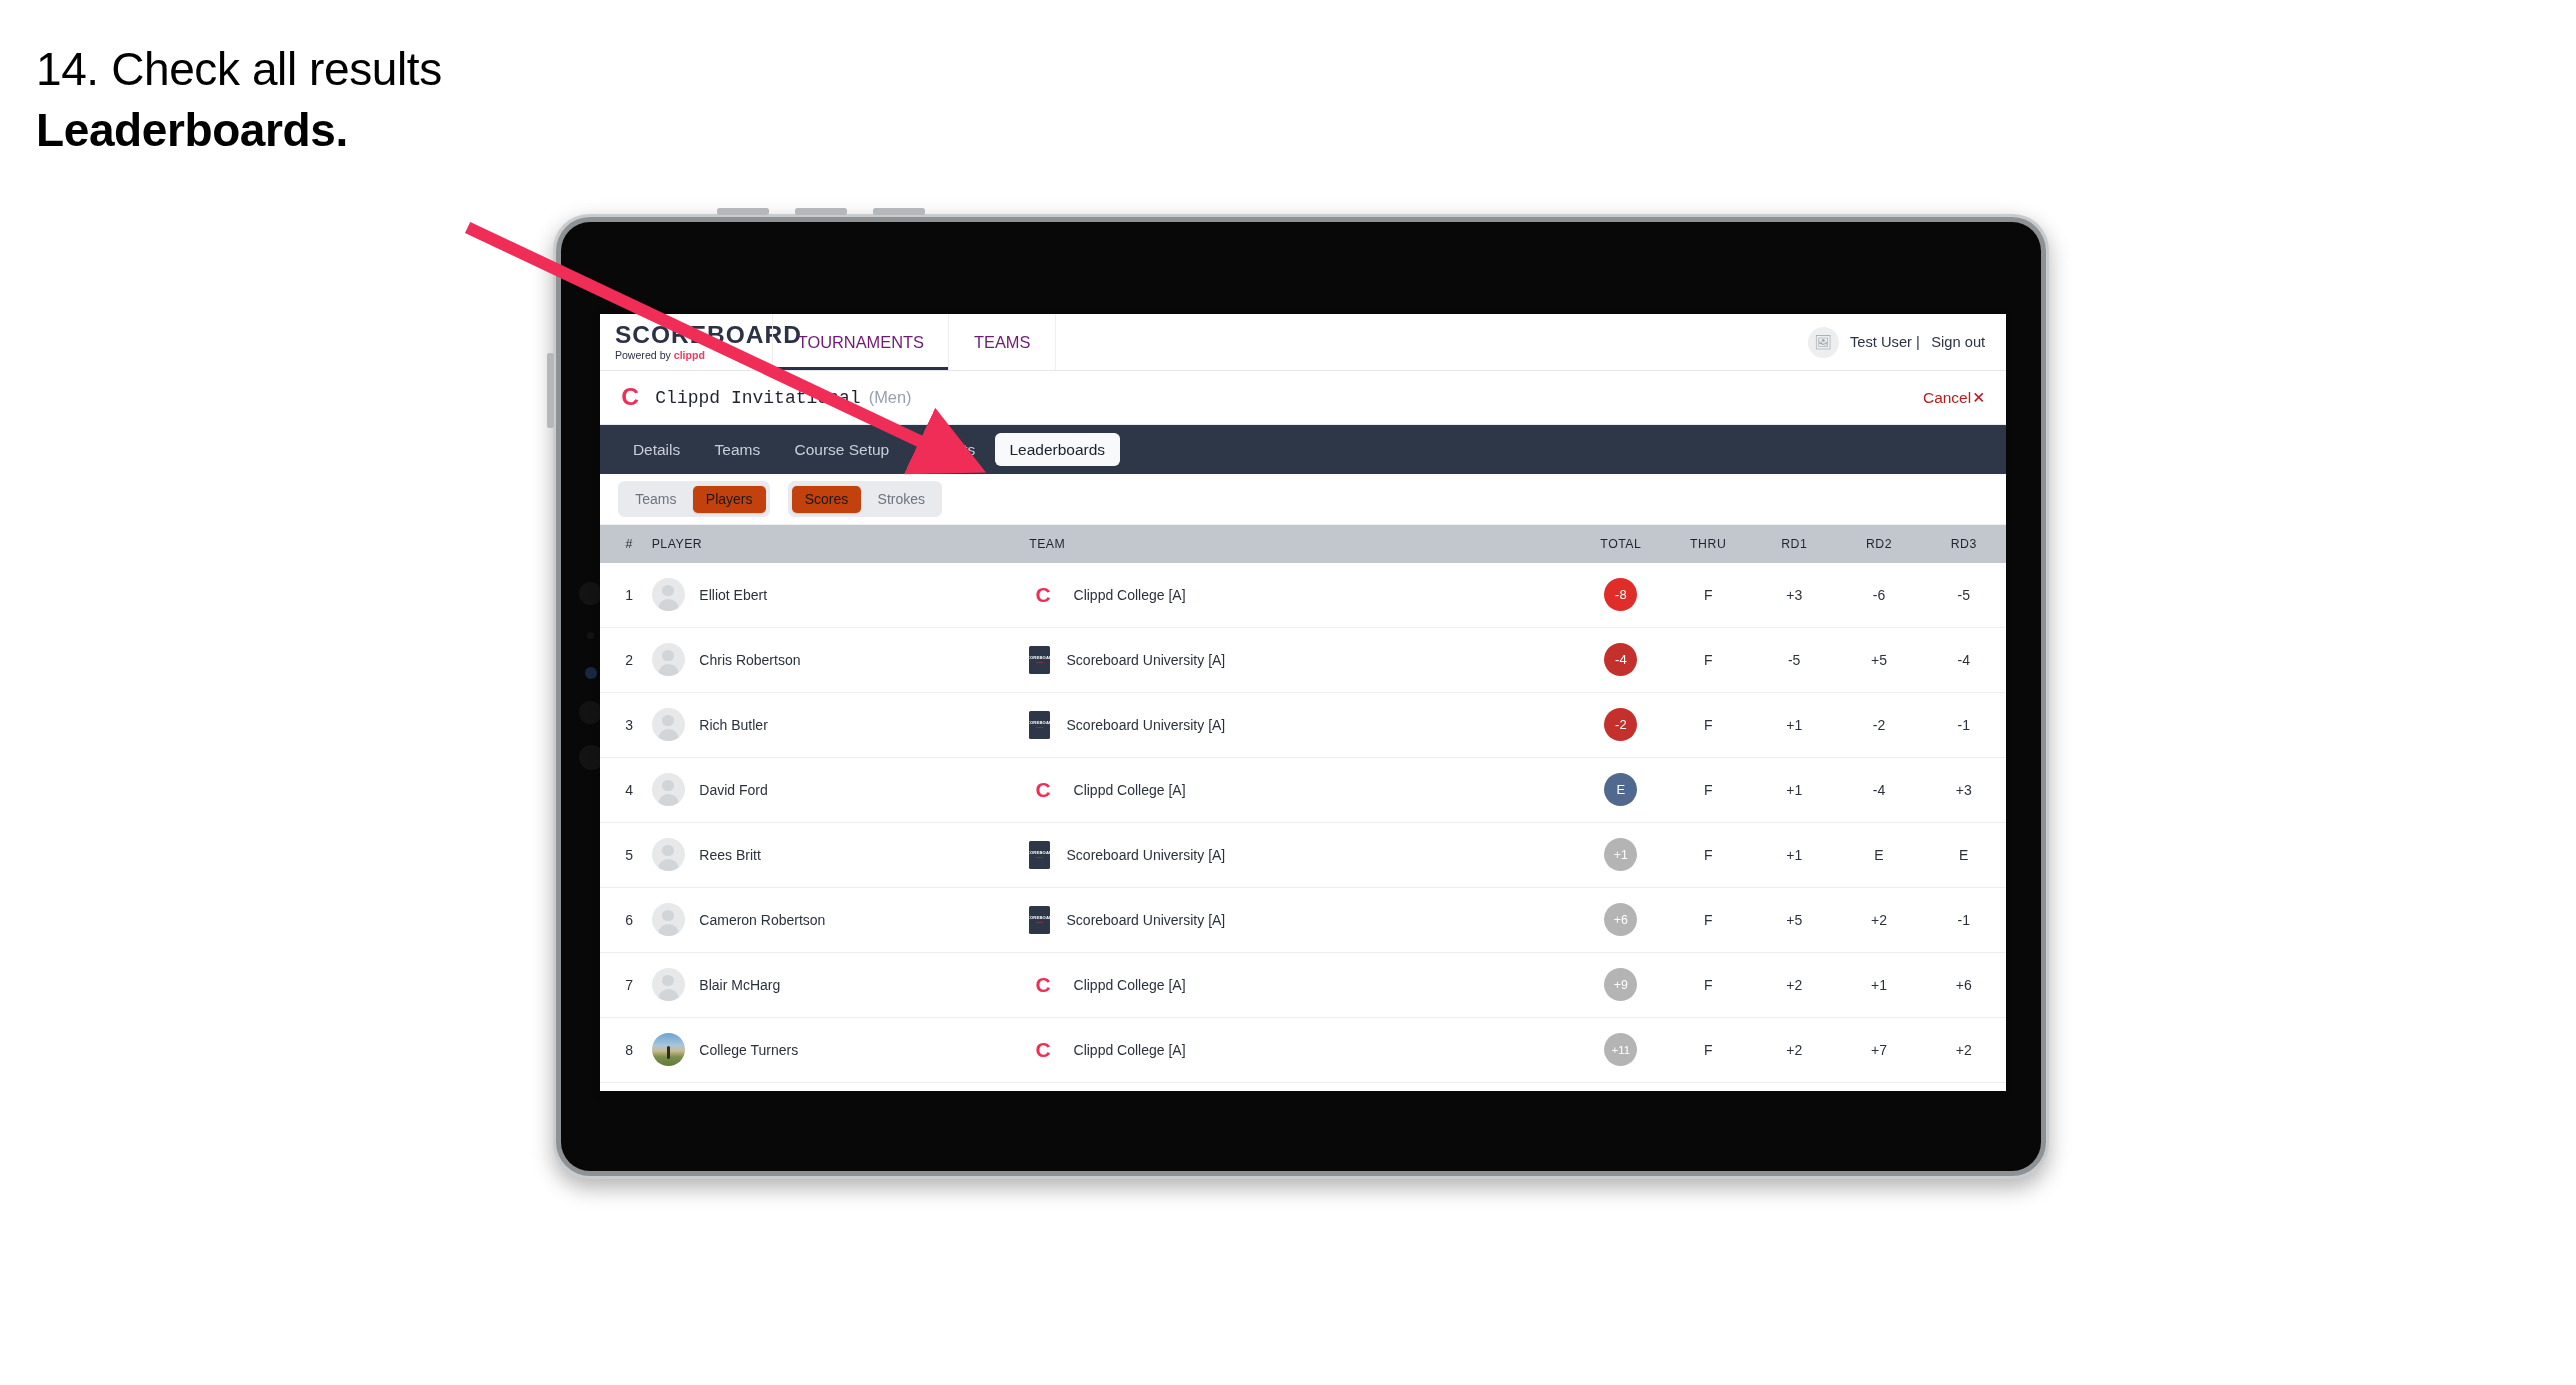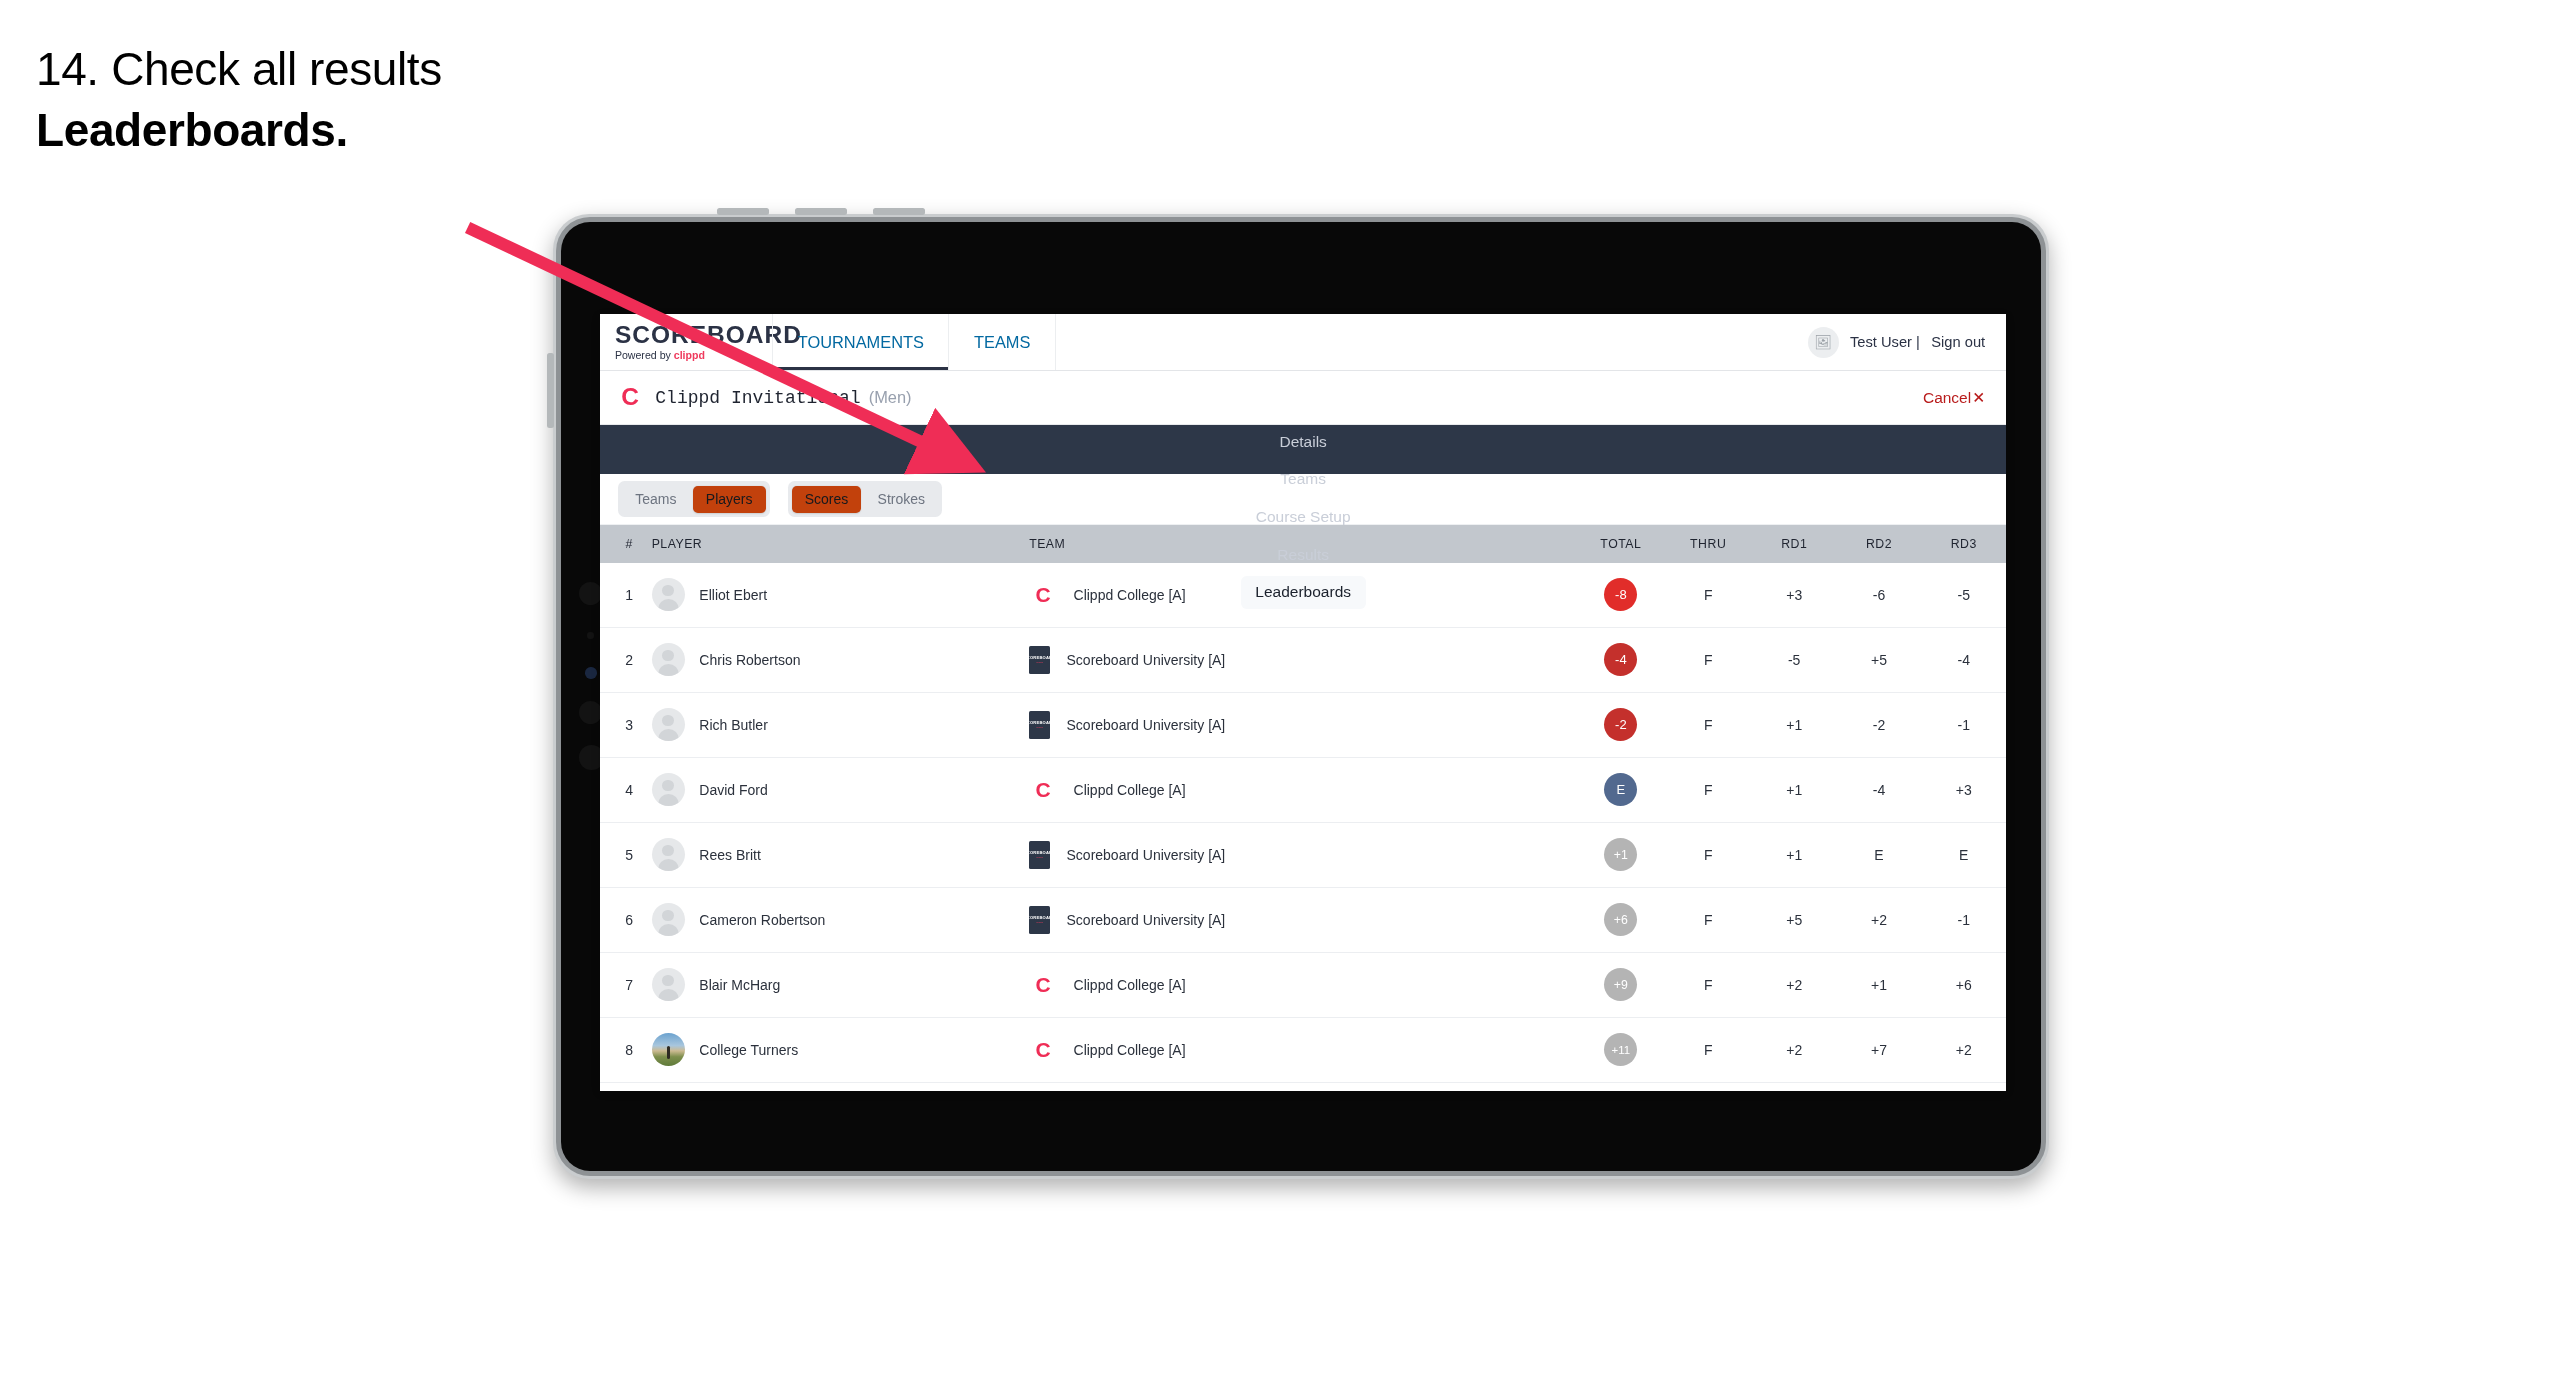--- a/index.html
+++ b/index.html
@@ -33,42 +33,42 @@
   
   #topbar{height:56px;display:flex;align-items:stretch;border-bottom:0.8px solid #e3e5e8;
           background:#ffffff;position:relative;}
   #logo-box{width:172px;display:flex;flex-direction:column;justify-content:center;
             padding-left:14.7px;box-sizing:border-box;}
   #logo-word{font-size:24.5px;font-weight:bold;letter-spacing:1px;color:#2b3245;
              font-family:"Liberation Sans",sans-serif;line-height:1;}
   #logo-sub{font-size:10.6px;color:#2b3245;margin-top:2.5px;line-height:1;}
   #logo-sub .brand{color:#ef3a5d;font-weight:bold;}
   .topnav-item{display:flex;align-items:center;padding:0 24.5px;font-size:16.4px;
-               color:#0369a1;border-left:0.8px solid #eceef0;cursor:pointer;position:relative;}
+               color:#701a75;border-left:0.8px solid #eceef0;cursor:pointer;position:relative;}
   .topnav-item.active:after{content:"";position:absolute;left:0;right:0;bottom:0;height:3.3px;
                background:#2b3245;}
   #topbar-spacer{flex:1;border-left:0.8px solid #eceef0;}
   #user-area{display:flex;align-items:center;gap:11.4px;padding:0 21px;font-size:14.7px;color:#2b3245;}
   #avatar-top{width:31px;height:31px;border-radius:50%;background:#eceef0;
               display:flex;align-items:center;justify-content:center;color:#9aa0a6;font-size:14px;}
   #user-name{color:#2b3245;}
   #sign-out{color:#2b3245;cursor:pointer;}
 
   
   #title-row{height:54px;display:flex;align-items:center;padding:0 21px;
              border-bottom:0.8px solid #e8eaec;background:#fff;box-sizing:border-box;}
   #tourn-logo{font-size:24.5px;font-weight:bold;color:#ef2d56;margin-right:16.4px;line-height:1;}
   #tourn-name{font-size:18px;color:#1f2430;font-family:Liberation Mono, monospace;}
   #tourn-gender{font-size:16.4px;color:#98a0ae;margin-left:8.2px;}
   #title-spacer{flex:1;}
   #cancel-btn{display:flex;align-items:center;gap:1px;font-size:15.5px;color:#b91c1c;cursor:pointer;}
 
   
   #tabstrip{height:49px;background:#2d3748;display:flex;align-items:center;padding:0 18px;
-            box-sizing:border-box;gap:4.9px;flex-direction:column;}
+            box-sizing:border-box;gap:4.9px;}
   .tab{font-size:15.5px;color:#c9ced8;padding:7.4px 14.7px;border-radius:5.7px;cursor:pointer;}
   .tab.active{background:#f7f9fb;color:#1b212c;font-weight:normal;}
 
   
   #filterbar{height:51px;display:flex;align-items:center;padding:0 18px;gap:18px;
              background:#fff;box-sizing:border-box;border-bottom:0.8px solid #eef0f2;}
   .segmented{display:flex;background:#e8eaed;border-radius:6.5px;padding:4.1px;gap:3.3px;}
   .seg{font-size:14px;color:#6d7480;padding:5.7px 13px;border-radius:4.9px;cursor:pointer;}
   .seg.active{background:#c2410c;color:#17191d;box-shadow:0 0.8px 1.6px rgba(0,0,0,.12);}
 

